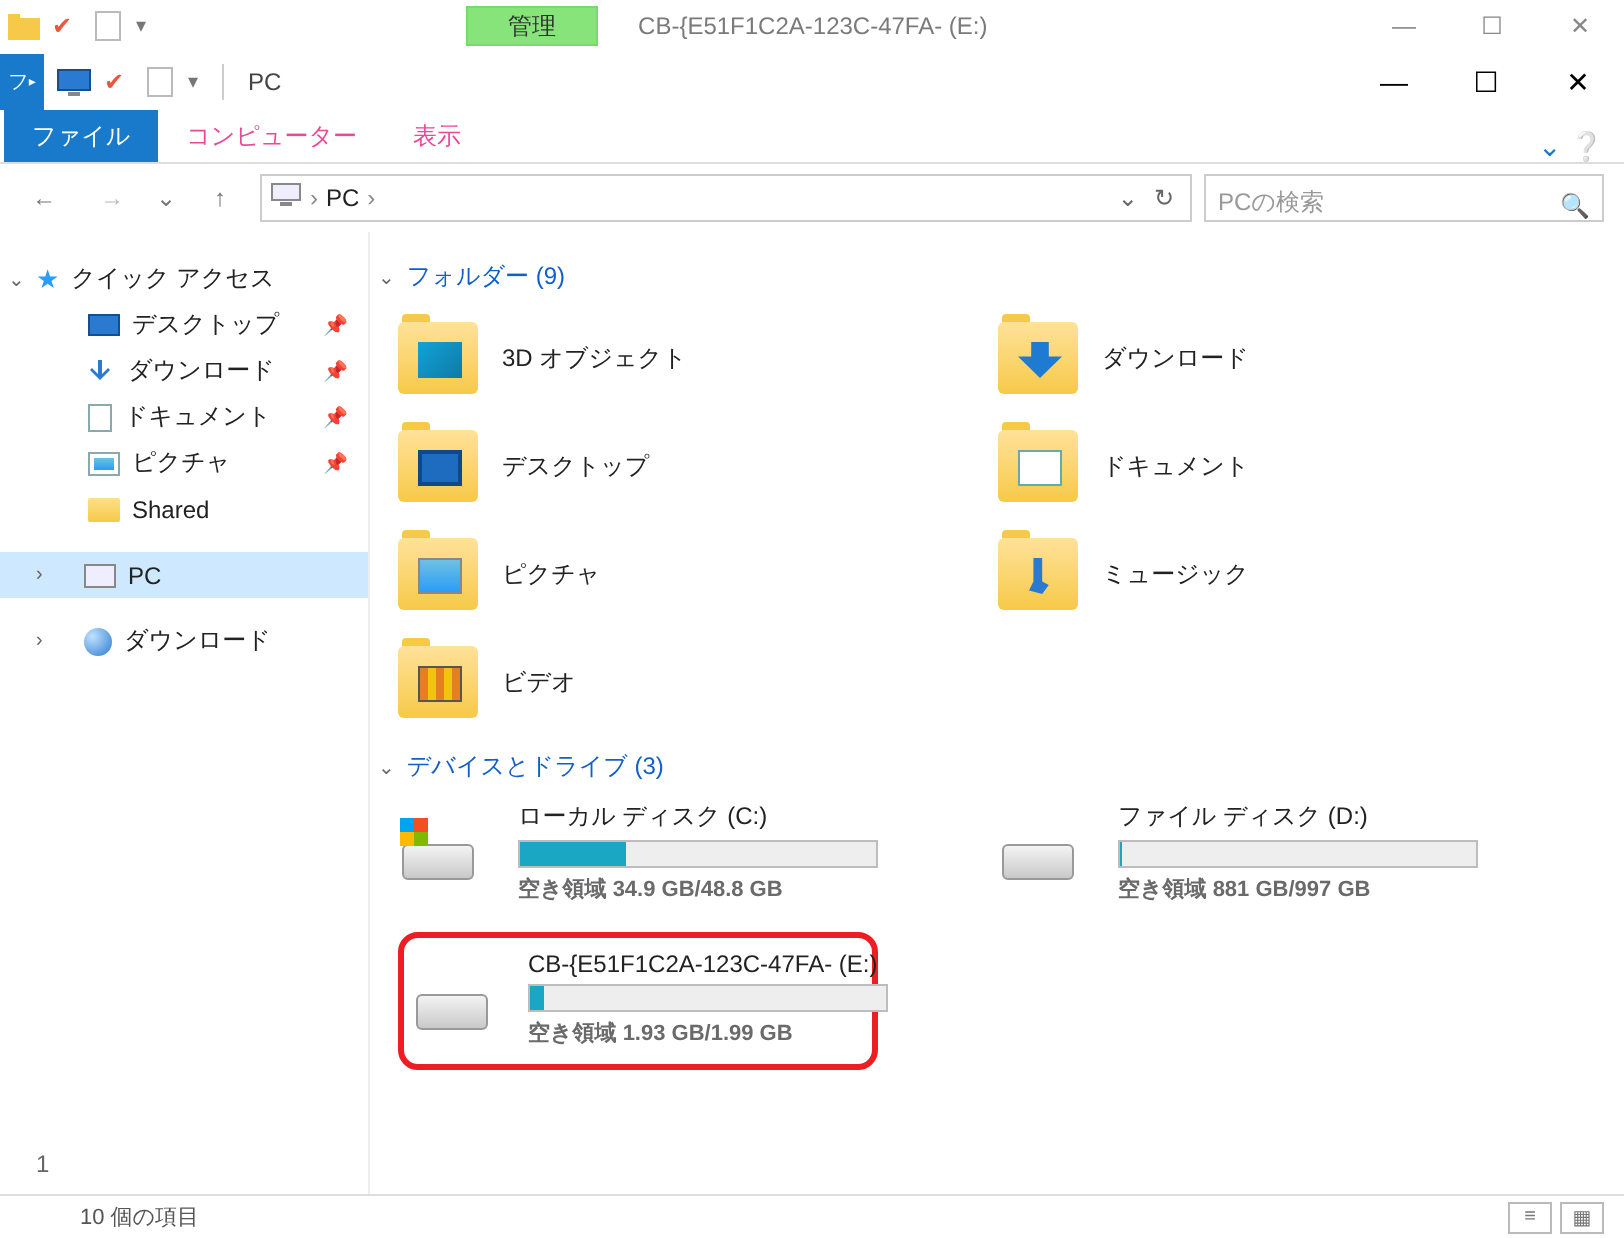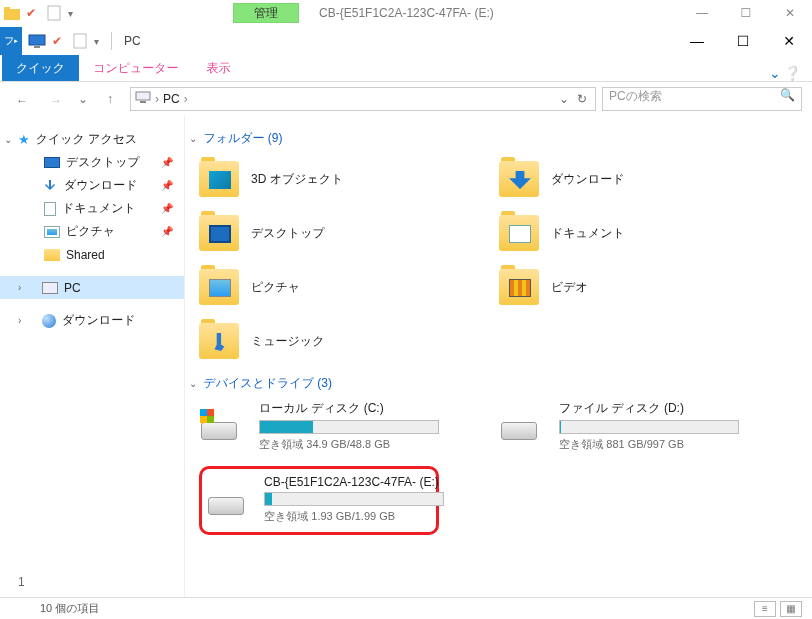--- a/index.html
+++ b/index.html
@@ -28,21 +28,21 @@
   .ribbon .help { margin-left:auto; color:#1979ca; padding-right:10px; font-size:14px;}
   
   .addr-row { height:34px; display:flex; align-items:center; gap:6px; padding:4px 10px 4px 8px;}
   .navbtn { width:28px; height:24px; display:flex; align-items:center; justify-content:center; color:#777;}
   .addr-box { flex:1; height:24px; border:1px solid #ccc; display:flex; align-items:center; padding:0 4px; gap:4px;}
   .addr-box .pcicon-s { width:16px; height:16px;}
   .addr-box .crumb { color:#222;}
   .addr-box .sep2 { color:#888;}
   .addr-box .spacer { flex:1;}
   .addr-box .end { color:#666; display:flex; gap:8px; padding-right:4px;}
-  .search-box { width:200px; height:24px; border:1px solid #ccc; display:flex; align-items:flex-start; padding:0 6px; color:#999; gap:6px;}
+  .search-box { width:200px; height:24px; border:1px solid #ccc; display:flex; align-items:flex-end; padding:0 6px; color:#999; gap:6px;}
   .search-box .mag { margin-left:auto; color:#888;}
   
   .body { display:flex; height:calc(619px - 26px - 30px - 26px - 34px - 22px);}
   .nav { width:185px; border-right:1px solid #eee; padding-top:12px;}
   .nav .item { display:flex; align-items:center; gap:6px; height:23px; padding-left:18px; position:relative;}
   .nav .item.sub { padding-left:44px;}
   .nav .item .exp { position:absolute; left:20px; color:#666; font-size:10px;}
   .nav .item.root .exp { left:4px;}
   .nav .item .pin { margin-left:auto; margin-right:10px; color:#888; font-size:10px;}
   .nav .item.selected { background:#cde8ff;}
@@ -75,21 +75,21 @@
   .fitem .lbl { color:#222;}
   .drives { padding-left:10px; display:flex; flex-wrap:wrap; column-gap:60px; row-gap:14px;}
   .drive { width:240px; display:flex; gap:20px; }
   .drive .dicon { width:40px; height:40px; display:flex; align-items:flex-end; justify-content:center;}
   .hdd { width:36px; height:18px; background:linear-gradient(#f3f3f3,#c9c9c9); border:1px solid #999; border-radius:3px; position:relative;}
   .hdd.win:before { content:""; position:absolute; left:-2px; top:-14px; width:14px; height:14px; background:conic-gradient(#f25022 0 25%,#7fba00 0 50%,#ffb900 0 75%,#00a4ef 0 100%);}
   .drive .meta { flex:1;}
   .drive .name { margin-bottom:3px;}
   .bar { height:14px; border:1px solid #bdbdbd; background:#eee; position:relative; margin-bottom:3px; width:180px;}
   .bar .fill { position:absolute; left:0; top:0; bottom:0; background:#19a7c4;}
-  .drive .free { color:#6a6a6a; font-size:11px;}
+  .drive .free { color:#6a6a6a; font-size:11px;font-weight:bold;}
   .highlight { border:3px solid #ee1c25; border-radius:10px; padding:6px 8px 8px 6px; display:flex;}
   
   .status { position:absolute; bottom:0; left:0; right:0; height:22px; border-top:1px solid #ddd; display:flex; align-items:center; padding:0 10px; font-size:11px; color:#555;}
   .status .views { margin-left:auto; display:flex; gap:4px;}
   .status .vbtn { width:22px; height:16px; border:1px solid #bbb; display:flex; align-items:center; justify-content:center; font-size:10px; color:#777;}
   .pagefloat { position:absolute; left:18px; bottom:30px; color:#666; font-size:12px;}
   svg { display:block;}
 </style>
 </head>
 <body>
@@ -139,21 +139,21 @@
     <span class="pcicon">PC</span>
   </div>
   <div class="wincontrols2">
     <div class="wc">—</div>
     <div class="wc">☐</div>
     <div class="wc">✕</div>
   </div>
 </div>
 
 <div class="ribbon">
-  <div class="file-tab">クイック</div>
+  <div class="file-tab">ファイル</div>
   <div class="tab">コンピューター</div>
   <div class="tab">表示</div>
   <div class="help">⌄ ❔</div>
 </div>
 
 <div class="addr-row">
   <div class="navbtn">←</div>
   <div class="navbtn" style="color:#bbb;">→</div>
   <div class="navbtn" style="width:14px;">⌄</div>
   <div class="navbtn">↑</div>
@@ -271,34 +271,34 @@
       </div>
       <div class="fitem">
         <div class="ficon pic">
             <div class="tab"></div>
             <div class="base"></div>
             <div class="inner"></div>
           </div>
         <div class="lbl">ピクチャ</div>
       </div>
       <div class="fitem">
+        <div class="ficon mus">
+            <div class="tab"></div>
+            <div class="base"></div>
+            <div class="inner"></div>
+          </div>
+        <div class="lbl">ミュージック</div>
+      </div>
+      <div class="fitem">
         <div class="ficon vid">
             <div class="tab"></div>
             <div class="base"></div>
             <div class="inner"></div>
           </div>
         <div class="lbl">ビデオ</div>
-      </div>
-      <div class="fitem">
-        <div class="ficon mus">
-            <div class="tab"></div>
-            <div class="base"></div>
-            <div class="inner"></div>
-          </div>
-        <div class="lbl">ミュージック</div>
       </div>
     </div>
 
     <div class="group-hdr" style="margin-top:10px;">
       <span class="caret">⌄</span>
       <span>デバイスとドライブ (3)</span>
     </div>
 
     <div class="drives">
       <div class="drive">

